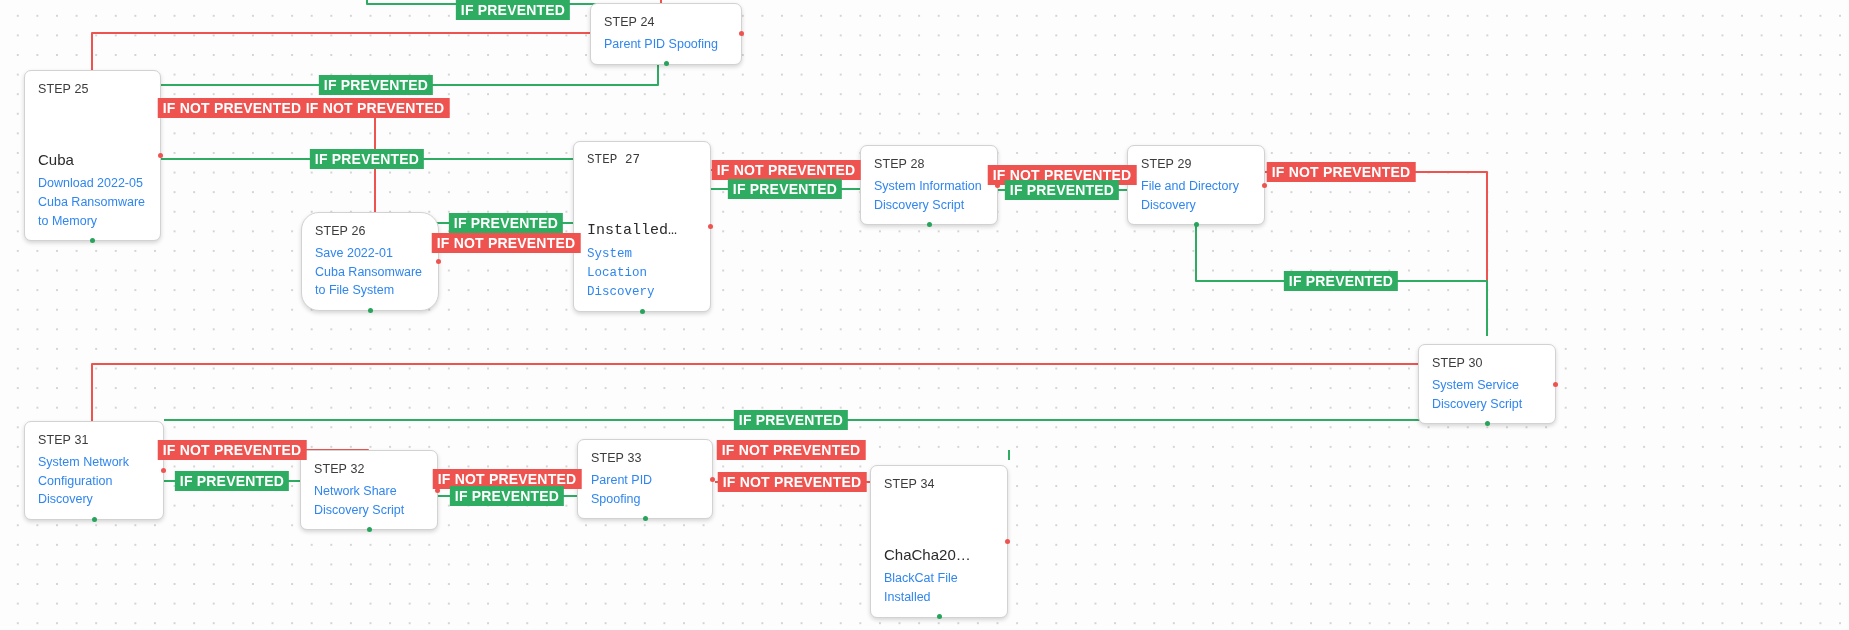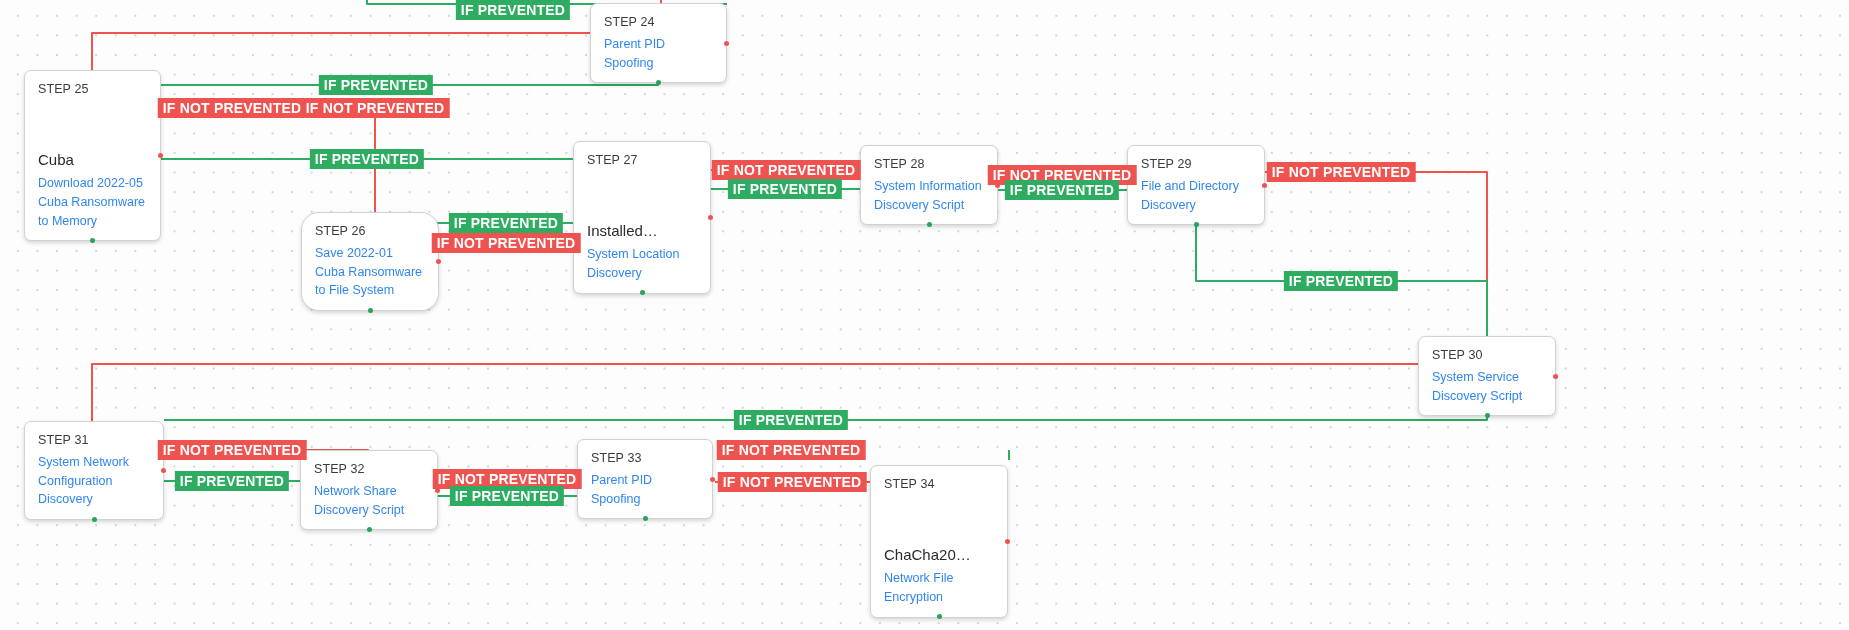--- a/index.html
+++ b/index.html
@@ -125,59 +125,59 @@
       <path d="M 92 478 L 92 481 L 300 481" fill="none" stroke="#2eac62" stroke-width="2" stroke-linecap="butt" stroke-linejoin="round" id="e-31-green"></path>
       <path d="M 438 479 L 577 479" fill="none" stroke="#ef5350" stroke-width="2" stroke-linecap="butt" stroke-linejoin="round" id="e-32-red"></path>
       <path d="M 368 507 L 368 496 L 577 496" fill="none" stroke="#2eac62" stroke-width="2" stroke-linecap="butt" stroke-linejoin="round" id="e-32-green"></path>
       <path d="M 715 482 L 870 482" fill="none" stroke="#ef5350" stroke-width="2" stroke-linecap="butt" stroke-linejoin="round" id="e-33-red"></path>
       <path d="M 646 510 L 646 520" fill="none" stroke="#2eac62" stroke-width="2" stroke-linecap="butt" stroke-linejoin="round" id="e-33-green-up"></path>
       <path d="M 938 528 L 938 540" fill="none" stroke="#2eac62" stroke-width="2" stroke-linecap="butt" stroke-linejoin="round" id="e-34-down"></path>
       <path d="M 1009 450 L 1009 460" fill="none" stroke="#2eac62" stroke-width="2" stroke-linecap="butt" stroke-linejoin="round" id="e-top-green-right"></path>
     </svg>
 
   <div id="node-layer">
-      <div class="node" id="step-24" style="left: 590px; top: 3px; width: 137px; min-height: 58px;">
+      <div class="node" id="step-24" style="left: 590px; top: 3px; width: 152px; min-height: 58px;">
         <div class="step-id">STEP 24</div>
         <div class="step-link">Parent PID Spoofing</div>
         <span class="port out-bottom"></span>
         <span class="port out-right"></span>
       </div>
       <div class="node" id="step-25" style="left: 24px; top: 70px; width: 137px; min-height: 77px;">
         <div class="step-id">STEP 25</div>
         <div class="step-title">Cuba</div>
         <div class="step-link">Download 2022-05 Cuba Ransomware to Memory</div>
         <span class="port out-bottom"></span>
         <span class="port out-right"></span>
       </div>
       <div class="node" id="step-26" style="left: 301px; top: 212px; width: 138px; min-height: 65px; border-radius: 18px;">
         <div class="step-id">STEP 26</div>
         <div class="step-link">Save 2022-01 Cuba Ransomware to File System</div>
         <span class="port out-bottom"></span>
         <span class="port out-right"></span>
       </div>
-      <div class="node" id="step-27" style="left: 573px; top: 141px; width: 138px; min-height: 56px;">
+      <div class="node" id="step-27" style="left: 573px; top: 141px; width: 138px; min-height: 56px; font-family: Liberation Mono, monospace;">
         <div class="step-id">STEP 27</div>
         <div class="step-title">Installed…</div>
         <div class="step-link">System Location Discovery</div>
         <span class="port out-bottom"></span>
         <span class="port out-right"></span>
       </div>
       <div class="node" id="step-28" style="left: 860px; top: 145px; width: 138px; min-height: 62px;">
         <div class="step-id">STEP 28</div>
         <div class="step-link">System Information Discovery Script</div>
         <span class="port out-bottom"></span>
         <span class="port out-right"></span>
       </div>
       <div class="node" id="step-29" style="left: 1127px; top: 145px; width: 138px; min-height: 53px;">
         <div class="step-id">STEP 29</div>
         <div class="step-link">File and Directory Discovery</div>
         <span class="port out-bottom"></span>
         <span class="port out-right"></span>
       </div>
-      <div class="node" id="step-30" style="left: 1418px; top: 336px; width: 138px; min-height: 56px;">
+      <div class="node" id="step-30" style="left: 1418px; top: 344px; width: 138px; min-height: 56px;">
         <div class="step-id">STEP 30</div>
         <div class="step-link">System Service Discovery Script</div>
         <span class="port out-bottom"></span>
         <span class="port out-right"></span>
       </div>
       <div class="node" id="step-31" style="left: 24px; top: 421px; width: 140px; min-height: 57px;">
         <div class="step-id">STEP 31</div>
         <div class="step-link">System Network Configuration Discovery</div>
         <span class="port out-bottom"></span>
         <span class="port out-right"></span>
@@ -190,21 +190,21 @@
       </div>
       <div class="node" id="step-33" style="left: 577px; top: 439px; width: 136px; min-height: 58px;">
         <div class="step-id">STEP 33</div>
         <div class="step-link">Parent PID Spoofing</div>
         <span class="port out-bottom"></span>
         <span class="port out-right"></span>
       </div>
       <div class="node" id="step-34" style="left: 870px; top: 465px; width: 138px; min-height: 63px;">
         <div class="step-id">STEP 34</div>
         <div class="step-title">ChaCha20…</div>
-        <div class="step-link">Network File Encryption</div>
+        <div class="step-link">BlackCat File Installed</div>
         <span class="port out-bottom"></span>
         <span class="port out-right"></span>
       </div>
     </div>
   <div id="label-layer">
       <div class="edge-label prevented" id="lbl-1" style="left: 513px; top: 10px;">IF PREVENTED</div>
       <div class="edge-label prevented" id="lbl-2" style="left: 376px; top: 85px;">IF PREVENTED</div>
       <div class="edge-label not-prevented" id="lbl-3" style="left: 232px; top: 108px;">IF NOT PREVENTED</div>
       <div class="edge-label not-prevented" id="lbl-4" style="left: 375px; top: 108px;">IF NOT PREVENTED</div>
       <div class="edge-label prevented" id="lbl-5" style="left: 367px; top: 159px;">IF PREVENTED</div>

